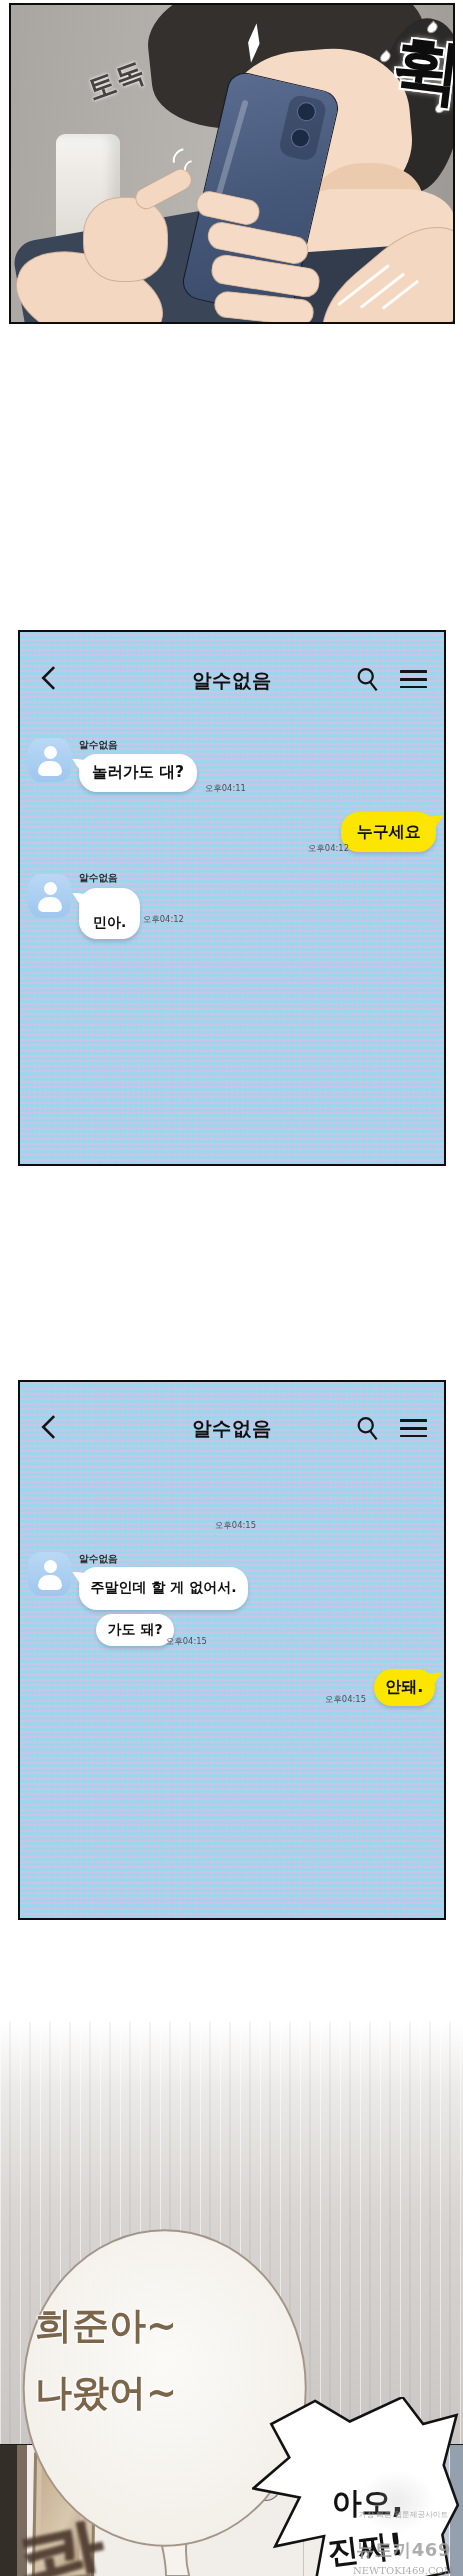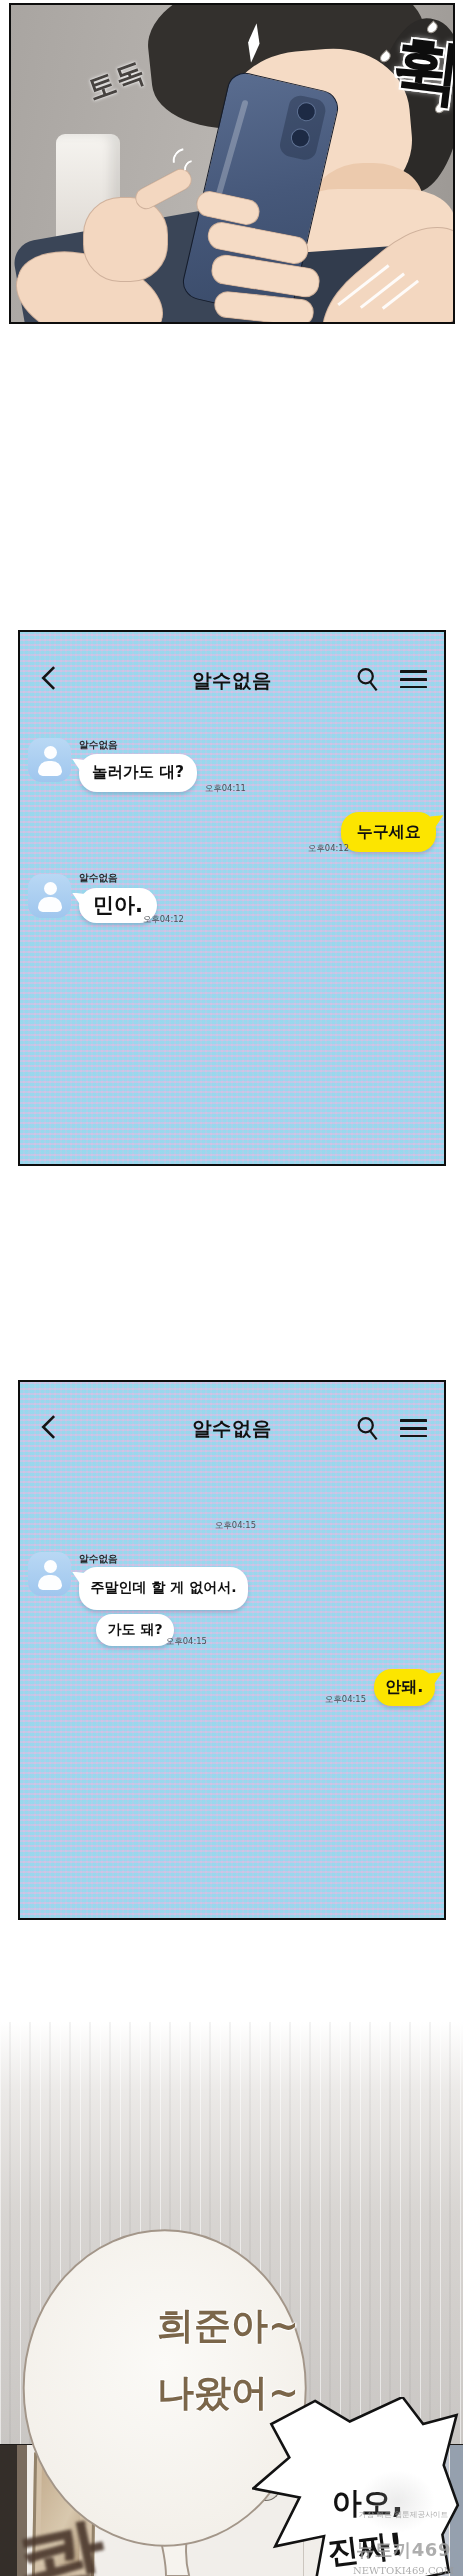--- a/index.html
+++ b/index.html
@@ -136,21 +136,21 @@
   .cam-base { left:243px; top:33px; width:44px; height:5.8px; background:#dedad4;
     border-bottom:1.3px solid #6e6962; border-radius:1.3px; }
   .cam-dome { left:250px; top:39px; width:31px; height:17.4px;
     background:linear-gradient(#fdfcfa,#dcd8d2); border:1.3px solid #6e6962; border-top:none;
     border-radius:0 0 31px 31px; }
   .right-wall-a { left:450px; top:0; width:14px; height:132px; background:#95a0ae; }
   .right-wall-b { left:439px; top:0; width:10.3px; height:132px; background:#c2c8d2; }
   #sfx-slam { left:18px; top:2504px; font-size:89px; font-weight:bold; color:#4a372c;
     transform:rotate(-12deg); filter:blur(1.6px); opacity:.9; z-index:4; }
   #balloon-svg { left:19.3px; top:2227px; z-index:5; }
-  #balloon-text { left:35px; top:2307px; width:264px; text-align:right; z-index:6;
+  #balloon-text { left:35px; top:2307px; width:264px; text-align:left; z-index:6;
     color:#7b664a; font-weight:bold;
     text-shadow:-1.3px 0 1.3px #fff,1.3px 0 1.3px #fff,0 -1.3px 1.3px #fff,0 1.3px 1.3px #fff; }
   #balloon-text .l1 { font-size:37px; line-height:1.0; }
   #balloon-text .l2 { font-size:37px; line-height:1.0; margin-top:30px; }
   #jagged-svg { left:252px; top:2397px; z-index:5; }
   #shout-1 { left:303px; top:2483px; width:129px; text-align:center; font-size:30px;
     font-weight:bold; color:#121212; z-index:6; }
   #shout-2 { left:301px; top:2528px; width:129px; text-align:center; font-size:31px;
     font-weight:bold; color:#121212; transform:rotate(-7deg); z-index:6; }
   #ghost-art { left:359px; top:2470px; width:76px; height:63px; z-index:6;
@@ -226,21 +226,21 @@
     <button class="abs avatar" style="left:8.4px; top:106px;"></button>
     <div class="abs sender-name" style="left:59px; top:107px;">알수없음</div>
     <div class="abs bubble white" style="left:59px; top:122px; font-size:15.5px;">놀러가도 대?</div>
     <div class="abs timestamp" style="left:185px; top:151px;">오후04:11</div>
 
     <div class="abs bubble yellow" style="right:7.7px; top:180px; height:40px; line-height:39px; font-size:16px; padding:0 15.5px;">누구세요</div>
     <div class="abs timestamp" style="right:95px; top:211px;">오후04:12</div>
 
     <button class="abs avatar" style="left:8.4px; top:242px;"></button>
     <div class="abs sender-name" style="left:59px; top:240px;">알수없음</div>
-    <div class="abs bubble white" style="left:59px; top:256px; height:35px; line-height:34px; font-size:21px; padding:0 14px;">민아.</div>
+    <div class="abs bubble white" style="left:59px; top:256px; height:51px; line-height:34px; font-size:14px; padding:17px 14px;">민아.</div>
     <div class="abs timestamp" style="left:123px; top:282px;">오후04:12</div>
   </div>
 
   <div id="chat2" class="abs chat-window">
     <button class="icon-btn back-btn" style="top:32px;">
       <svg width="16.7" height="26" viewBox="0 0 26 40">
         <polyline points="22,3 5,20 22,37" fill="none" stroke="#141414" stroke-width="4"></polyline>
       </svg>
     </button>
     <div class="abs chat-title" style="top:33px;">알수없음</div>

